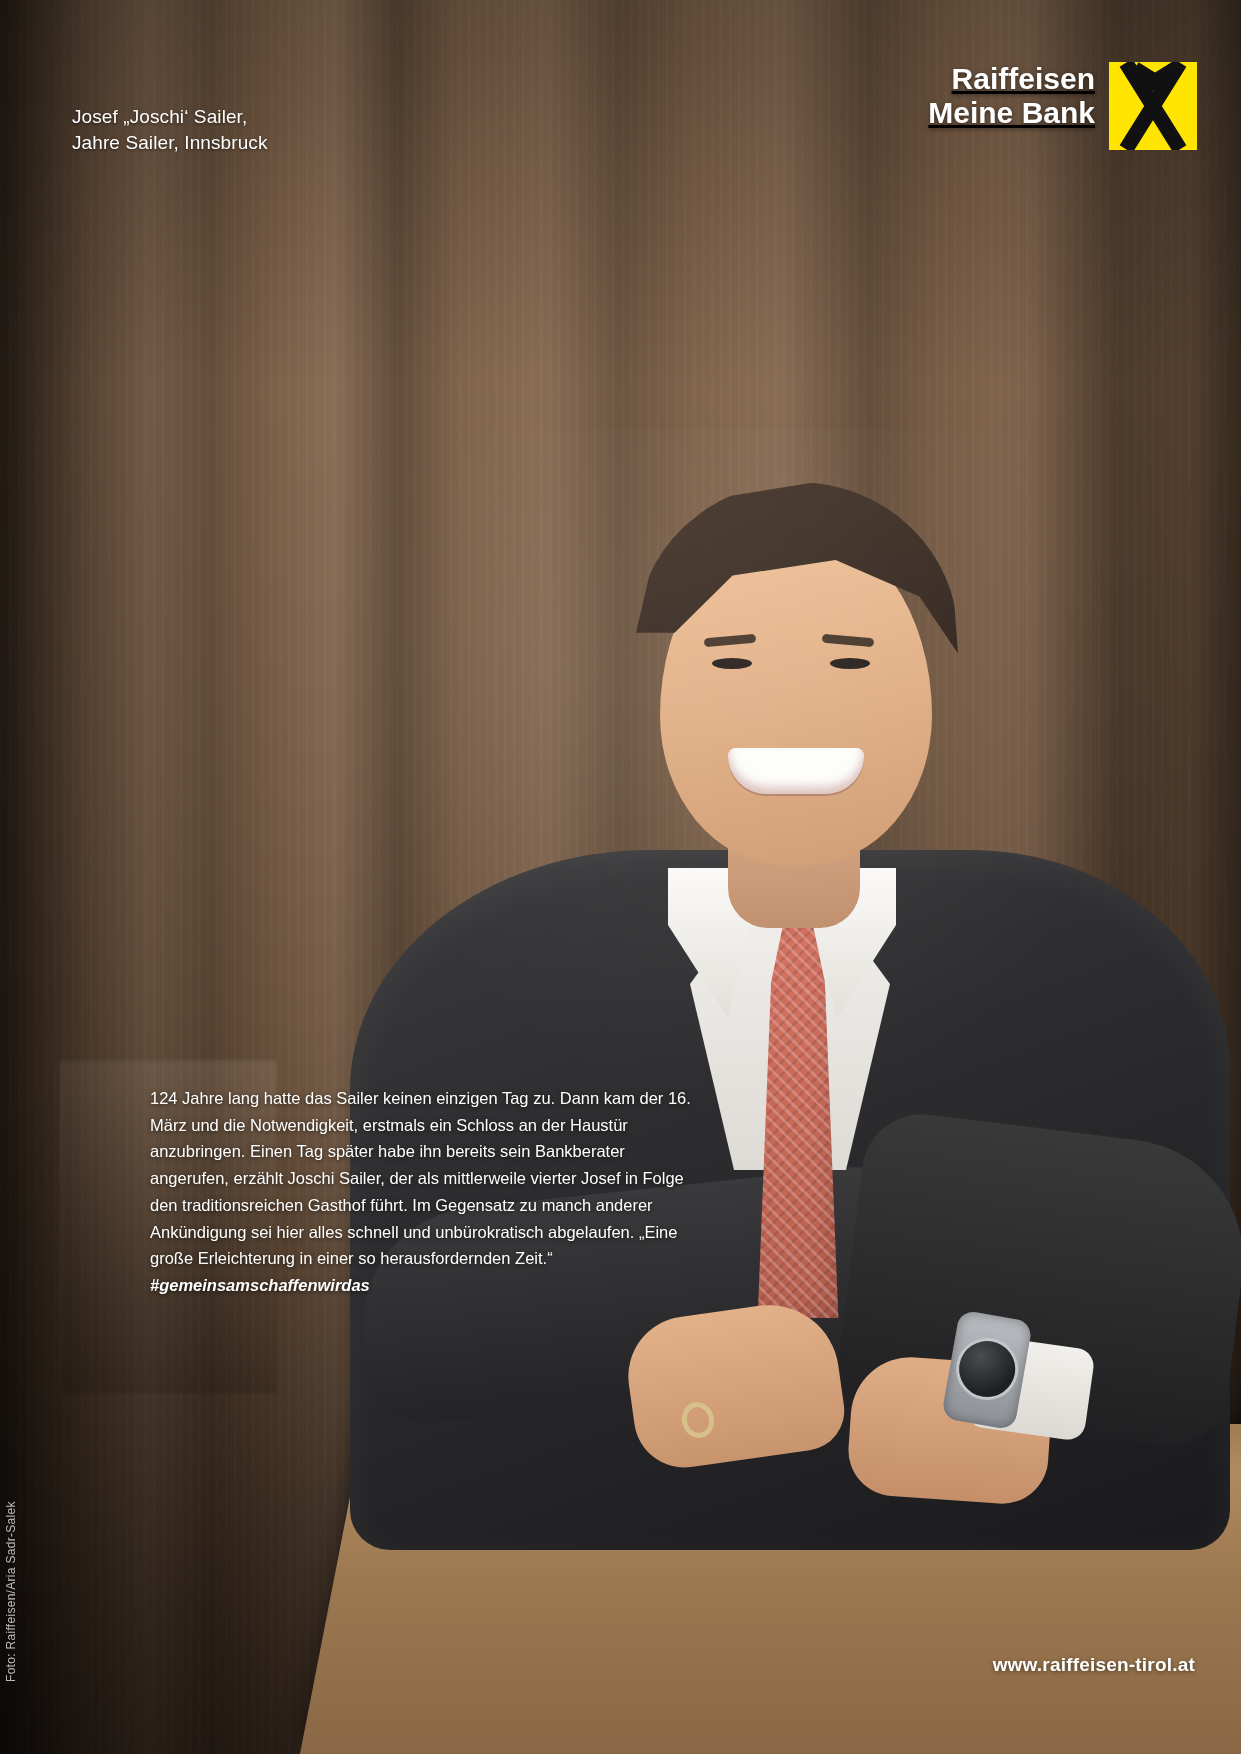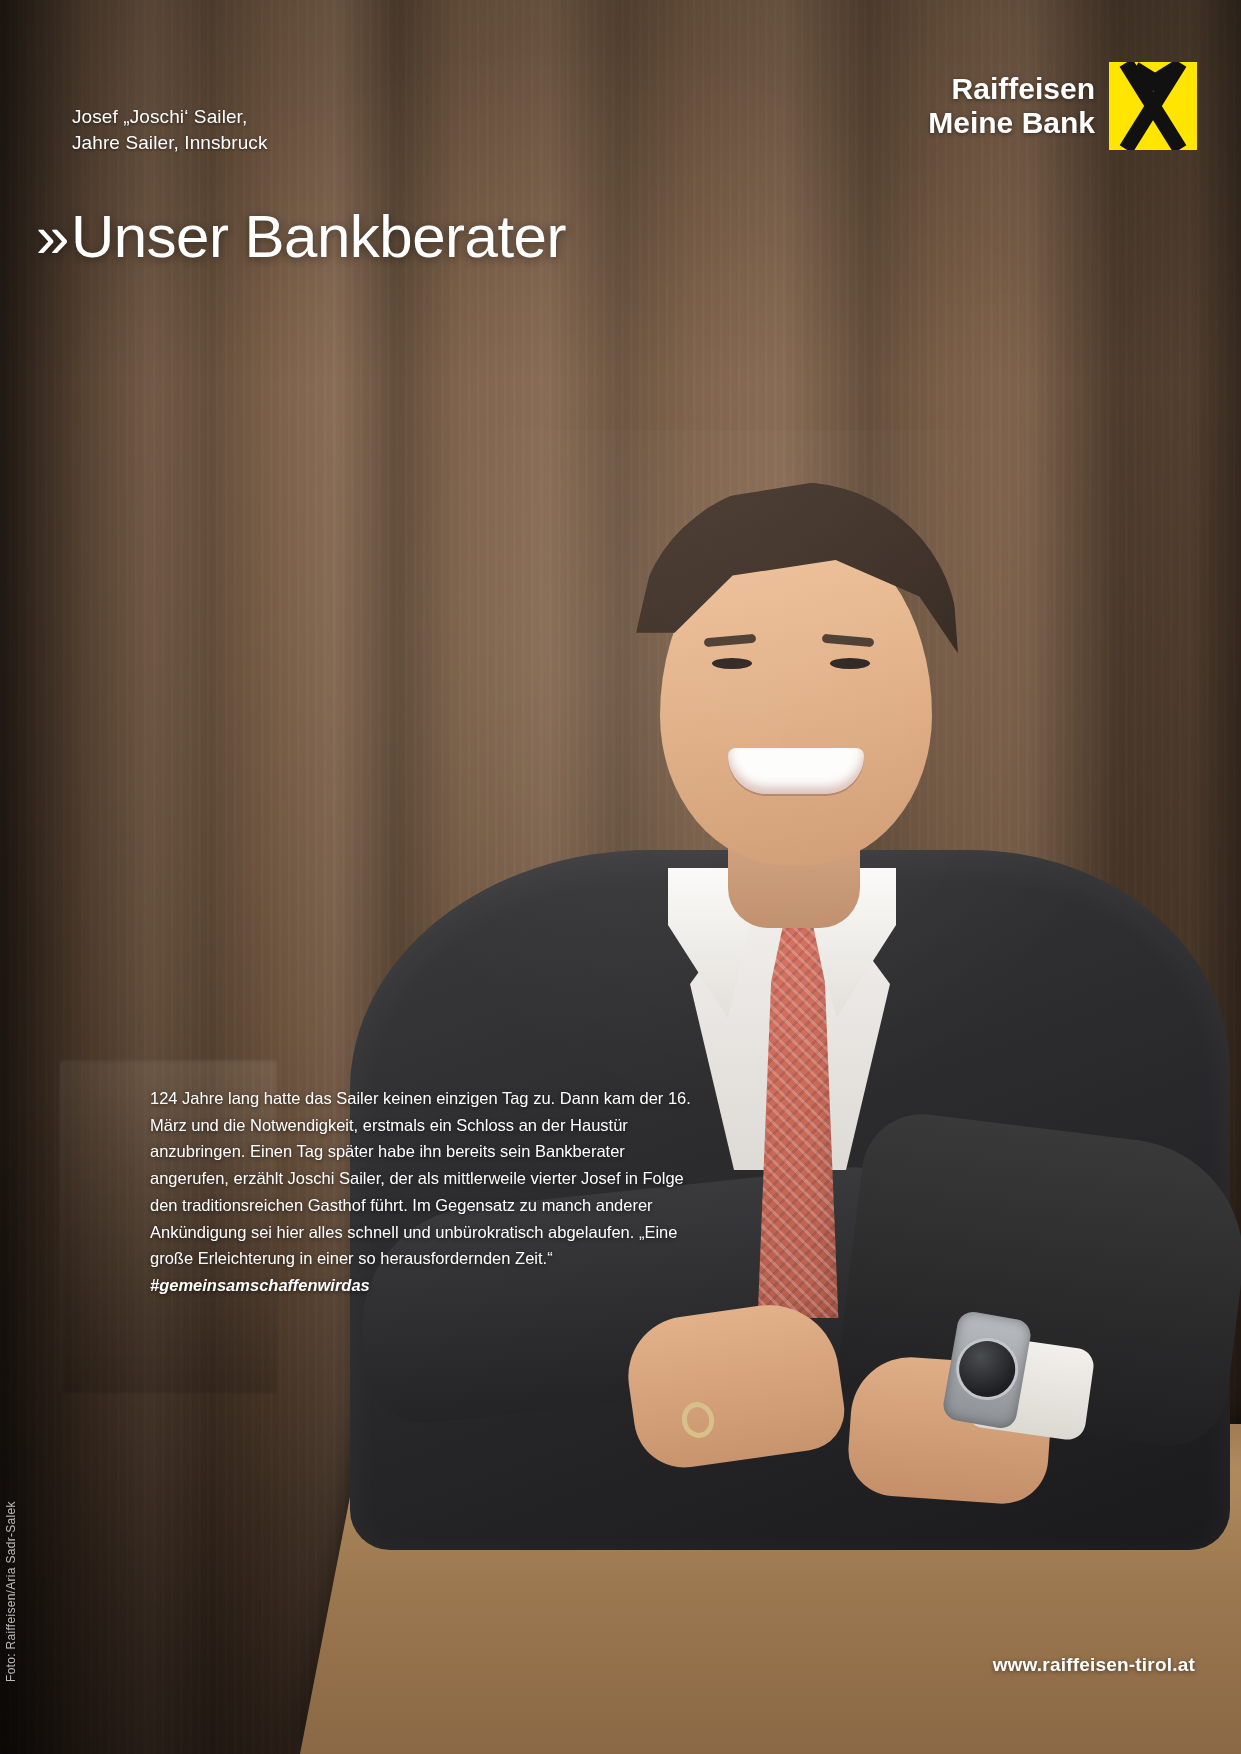--- a/index.html
+++ b/index.html
@@ -306,22 +306,22 @@
     line-height: 1.35;
     letter-spacing: .1px;
     text-shadow: 0 1px 3px rgba(0,0,0,.55);
   }
 
   .logo {
     position: absolute;
     right: 44px;
     top: 62px;
     display: flex;
-    align-items: center;
     gap: 14px;
+    text-decoration: underline;
   }
   .logo-text {
     color: #ffffff;
     font-weight: bold;
     font-size: 30px;
     line-height: 1.12;
     text-align: right;
     text-shadow: 0 1px 4px rgba(0,0,0,.5);
   }
   .logo-mark {
@@ -453,23 +453,20 @@
     </div>
     <div class="logo-mark">
       <i></i>
         <i></i>
         <i></i>
         <i></i>
     </div>
   </div>
 
   <div class="headline">
-    <div>
-      <span class="q">»</span><span>Unser Bankberater</span>
-    </div>
   </div>
 
   <div class="body-copy">
     <span>124 Jahre lang hatte das Sailer keinen einzigen Tag zu. Dann kam der 16. März und die Notwendigkeit, erstmals ein Schloss an der Haustür anzubringen. Einen Tag später habe ihn bereits sein Bankberater angerufen, erzählt Joschi Sailer, der als mittlerweile vierter Josef in Folge den traditionsreichen Gasthof führt. Im Gegensatz zu manch anderer Ankündigung sei hier alles schnell und unbürokratisch abgelaufen. „Eine große Erleichterung in einer so herausfordernden Zeit.“ </span><span class="hashtag">#gemeinsamschaffenwirdas</span>
   </div>
 
   <div class="credit">Foto: Raiffeisen/Aria Sadr-Salek</div>
 
   <div class="url">www.raiffeisen-tirol.at</div>
 

